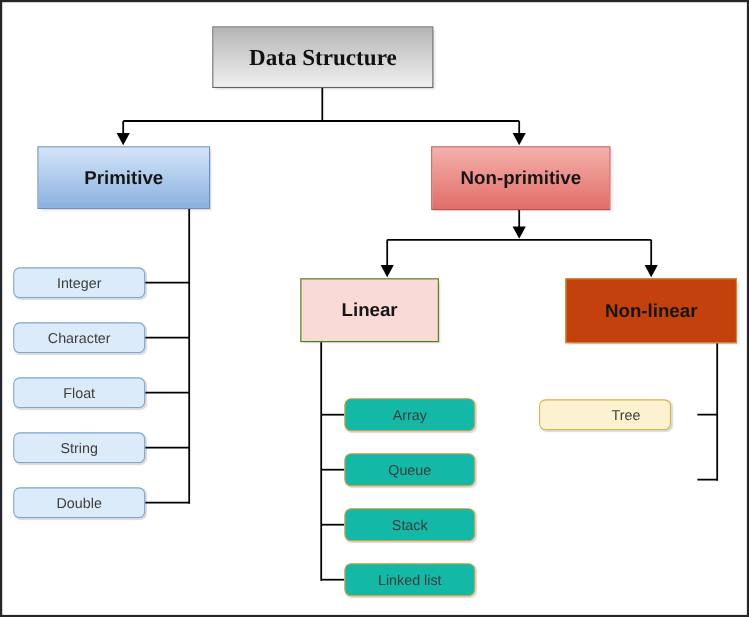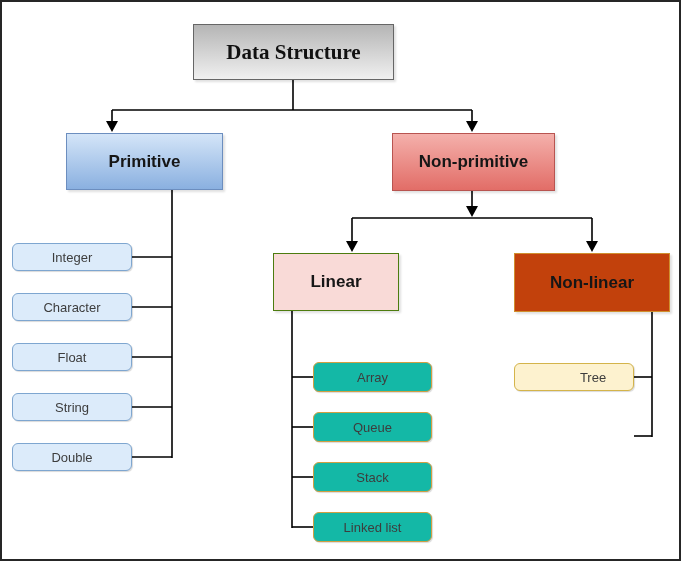--- a/index.html
+++ b/index.html
@@ -43,21 +43,20 @@
   .node.header {
     font-weight: bold;
     font-size: 17px;
     color: #161616;
     box-shadow: 2px 2px 2px rgba(0,0,0,0.12);
   }
   .node.primitive {
     left: 32px; top: 131px; width: 157px; height: 57px;
     background: linear-gradient(180deg, #d4e5f8 0%, #8ab0e0 100%);
     border: 1px solid #6c8ebf;
-    margin-left: 32px;
   }
   .node.non-primitive {
     left: 390px; top: 131px; width: 163px; height: 58px;
     background: linear-gradient(180deg, #f4b0ab 0%, #e26d67 100%);
     border: 1px solid #b85450;
   }
   .node.linear {
     left: 271px; top: 251px; width: 126px; height: 58px;
     background: #f9dad7;
     border: 1px solid #4d7c0f;
@@ -78,21 +77,21 @@
     left: 10px; width: 120px; height: 28px;
     background: #dcebfa;
     border: 1px solid #7ea6d0;
   }
   .node.leaf.peach {
     left: 311px; width: 119px; height: 30px;
     background: #14b8a6;
     border: 1px solid #d0a042;
   }
   .node.leaf.cream {
-    left: 512px; width: 120px; height: 28px;
+    left: 488px; width: 120px; height: 28px;
     background: #fdf2cf;
     border: 1px solid #d4b44a;
     padding-left: 38px;
   }
 </style>
 </head>
 <body>
 
 <div class="frame">
 

